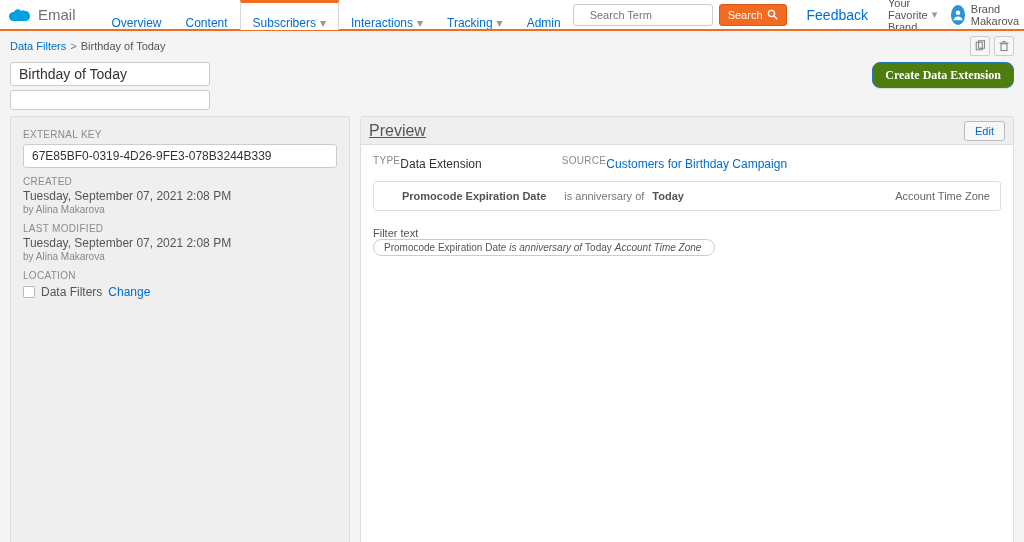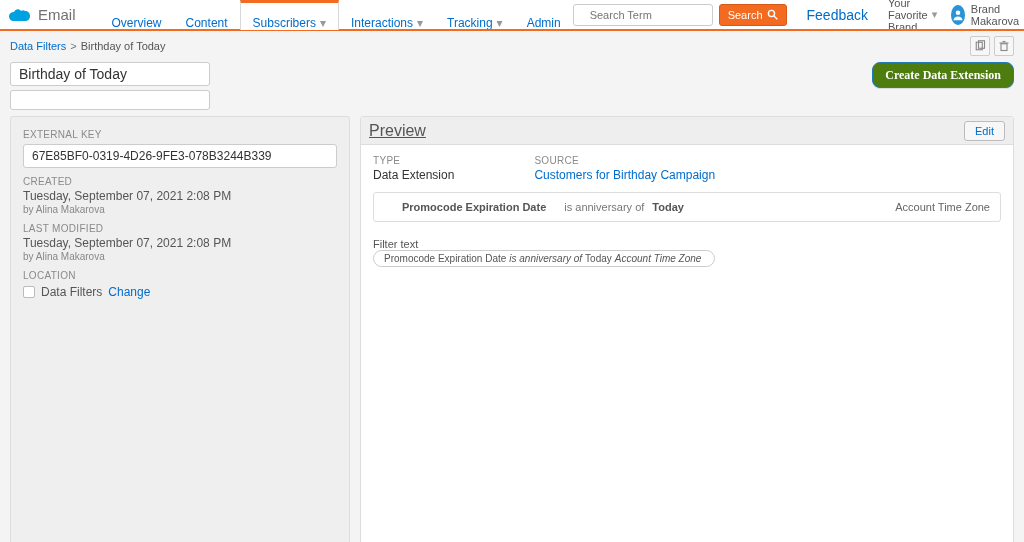--- a/index.html
+++ b/index.html
@@ -44,21 +44,21 @@
   .loc-row{display:flex; align-items:center; gap:6px; margin-top:4px;}
   .loc-icon{width:12px; height:12px; border:1px solid #bbb; border-radius:2px; background:#fff;}
   .loc-text{color:#555; font-size:12px;}
   .loc-link{color:#006dcc; font-size:12px; cursor:pointer;}
   .right-panel{flex:1; background:#fff; border:1px solid #ddd; border-radius:3px; display:flex; flex-direction:column; min-height:430px;}
   .preview-header{display:flex; align-items:center; justify-content:space-between; height:28px; background:#eeeeee; border-bottom:1px solid #ddd; border-radius:3px 3px 0 0; padding:0 8px;}
   .preview-title{font-size:16px; color:#555;text-decoration:underline;}
   .edit-btn{height:20px; background:#f7f7f7; border:1px solid #bbb; border-radius:3px; font-size:11px; color:#006dcc; padding:0 10px; cursor:pointer;}
   .preview-body{padding:10px 12px;}
   .kv-row{display:flex; gap:80px; margin-bottom:10px;}
-  .kv{display:flex; flex-direction:column;}
+  .kv{display:flex; flex-direction:row;}
   .kv .k{color:#8a8a8a; font-size:10px; letter-spacing:.3px; text-transform:uppercase;}
   .kv .v{color:#333; font-size:12px; margin-top:2px;}
   .kv .v.link{color:#006dcc; cursor:pointer;}
   .filter-box{border:1px solid #ddd; border-radius:3px; padding:8px 10px; display:flex; align-items:center; font-size:11px; color:#555; margin-bottom:16px;}
   .fb-left{width:18px;}
   .fb-field{font-weight:bold; margin-right:18px;}
   .fb-op{color:#777; margin-right:8px;}
   .fb-val{font-weight:bold;}
   .fb-tz{margin-left:auto; color:#666;}
   .filter-text-label{font-size:11px; color:#555; }

